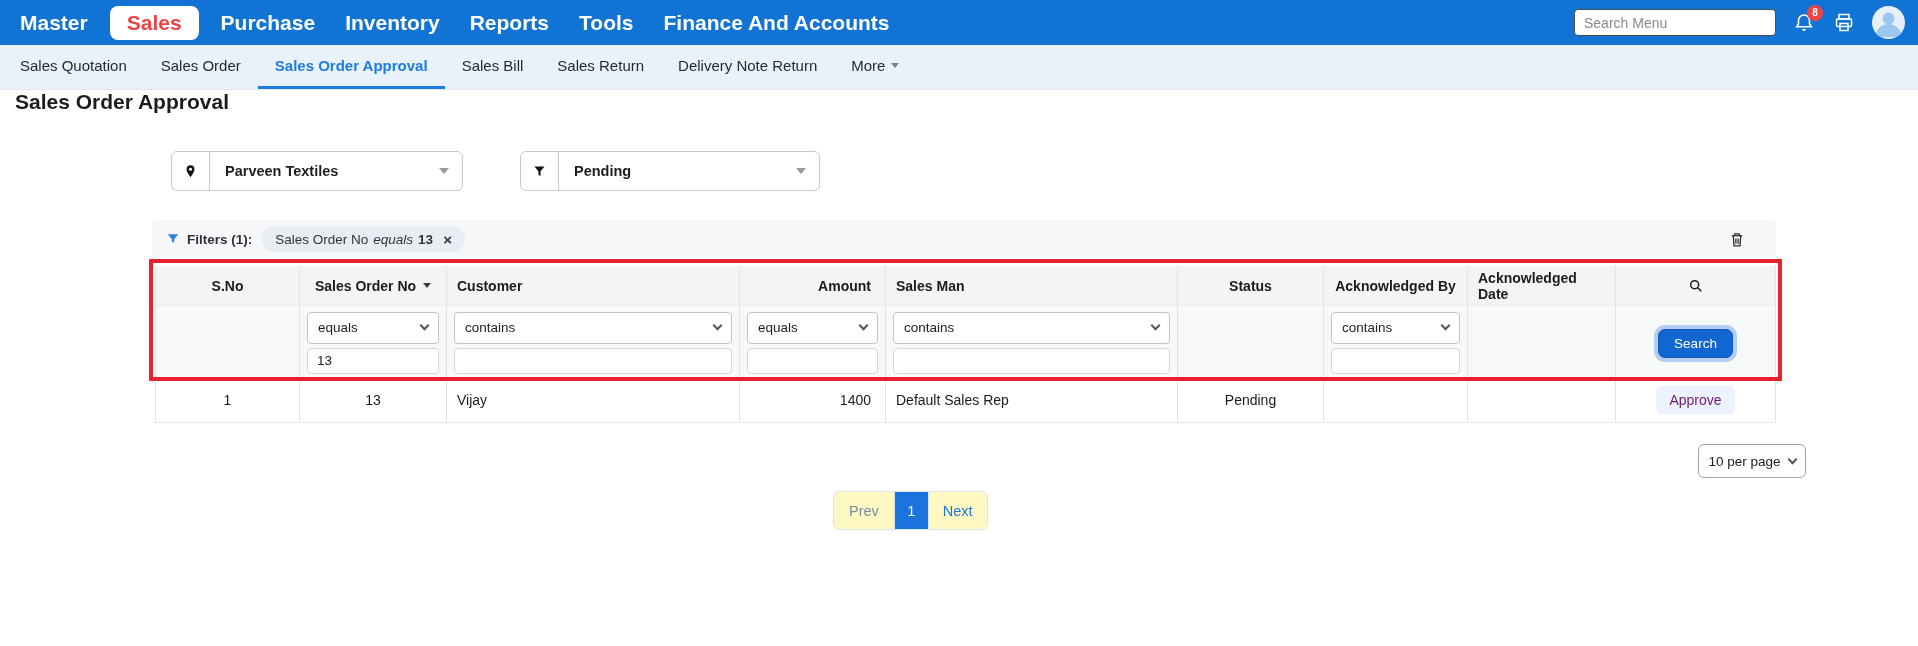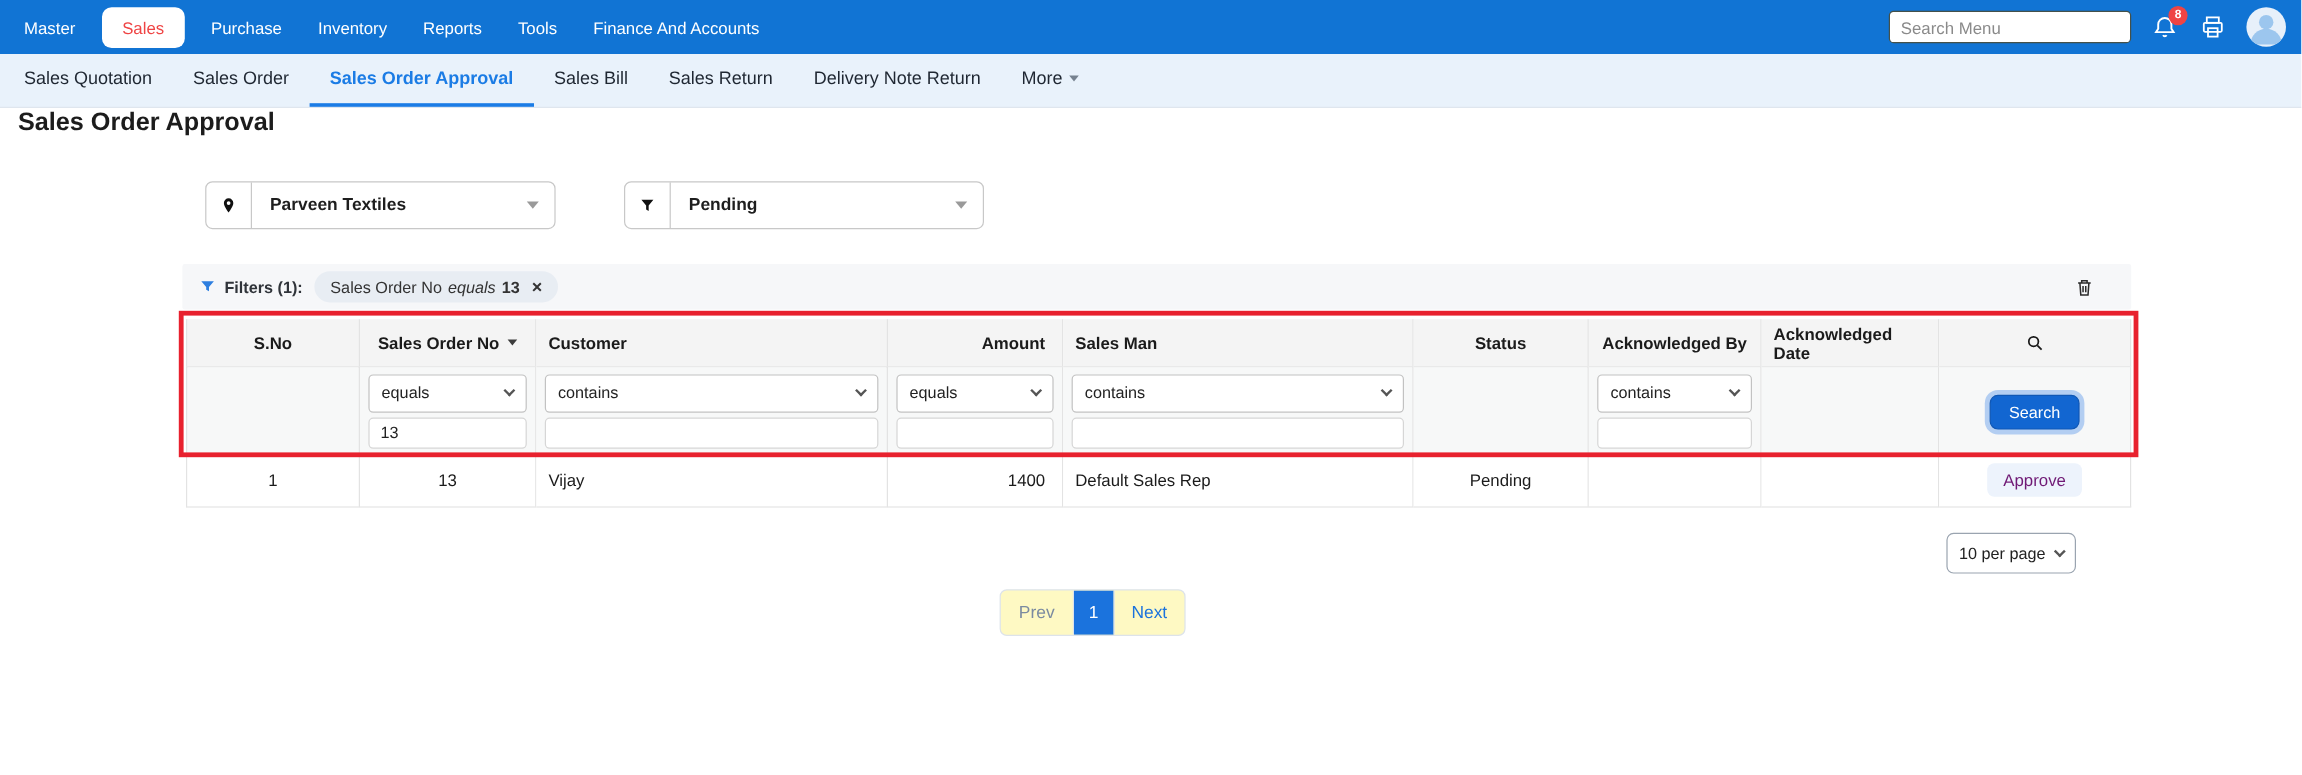--- a/index.html
+++ b/index.html
@@ -2,21 +2,21 @@
 <html><head>
 <meta charset="utf-8">
 <style>
   * { box-sizing: border-box; }
   body { margin:0; background:#fff; font-family:"Liberation Sans", sans-serif; }
   .screen { position:relative; width:1918px; height:646px; background:#fff; overflow:hidden; }
 
   
   .topnav { position:absolute; top:0; left:0; width:1918px; height:45px; background:#1174d4;
             display:flex; align-items:center; padding-left:5px; }
-  .nav-item { color:#fff; font-weight:normal; font-size:14px; padding:0 15px; height:45px;
+  .nav-item { color:#fff; font-weight:bold; font-size:21px; padding:0 15px; height:45px;
               display:flex; align-items:center; cursor:pointer; }
   .nav-item.active { background:#fff; color:#ef4444; border-radius:8px; height:34px; padding:0 17px; margin:0 7px; }
   .nav-right { margin-left:auto; display:flex; align-items:center; gap:16px; padding-right:13px; }
   .search-menu { width:202px; height:27px; border:1px solid #44514a; border-radius:4px;
                  font-size:14px; padding:0 9px; color:#333; outline:none; font-family:"Liberation Sans",sans-serif; }
   .search-menu::placeholder { color:#8a8a8a; }
   .bell-wrap { position:relative; width:24px; height:26px; cursor:pointer; }
   .badge { position:absolute; top:-5px; right:-7px; min-width:16px; height:16px; background:#ef4444;
            border-radius:8px; color:#fff; font-size:10px; font-weight:bold; display:flex;
            align-items:center; justify-content:center; padding:0 3px; }
@@ -85,21 +85,21 @@
   .approve-link { color:#701a75; background:#edf3fc; border-radius:6px; padding:6px 13px; cursor:pointer; }
 
   
   .pagination { position:absolute; left:833px; top:443px; height:39px; display:flex; background:#fef9c3;
                 border:1px solid #dde3ea; border-radius:6px; overflow:hidden;margin-top:48px; }
   .pg { display:flex; align-items:center; font-size:14.5px; cursor:pointer; }
   .pg-prev { color:#7b8ba0; padding:0 15px; border-right:1px solid #dde3ea; }
   .pg-cur  { background:#1b73dd; color:#fff; width:33px; justify-content:center; }
   .pg-next { color:#1b73dd; padding:0 14px; border-left:1px solid #dde3ea; }
 
-  .per-page { position:absolute; left:1622px; top:444px; width:108px; height:34px; border:1px solid #9aa4b0;
+  .per-page { position:absolute; left:1698px; top:444px; width:108px; height:34px; border:1px solid #9aa4b0;
               border-radius:6px; background:#fff; display:flex; align-items:center; justify-content:center;
               gap:8px; font-size:13.5px; color:#222; cursor:pointer; }
 </style>
 </head>
 <body>
 
 <div class="screen">
 
   <div class="topnav">
     <div class="nav-item">Master</div>

